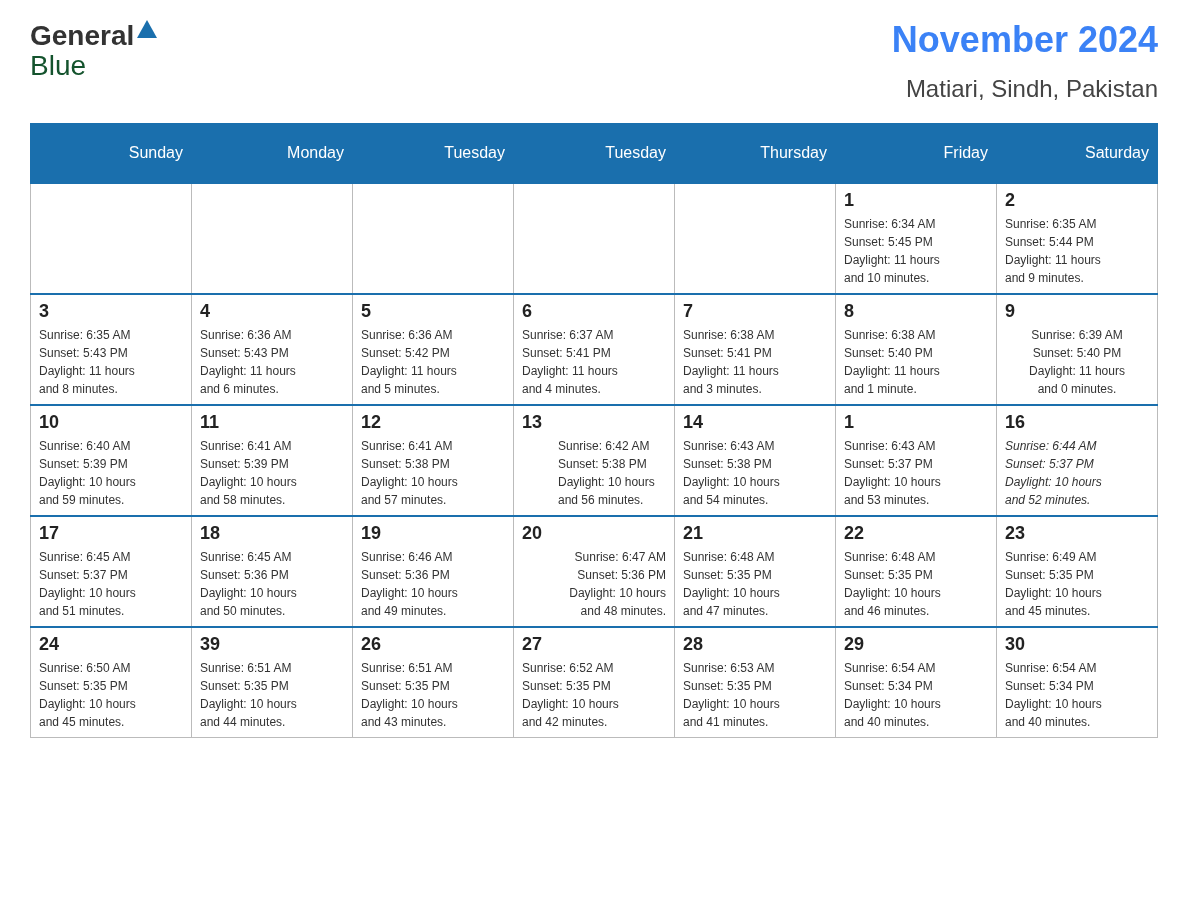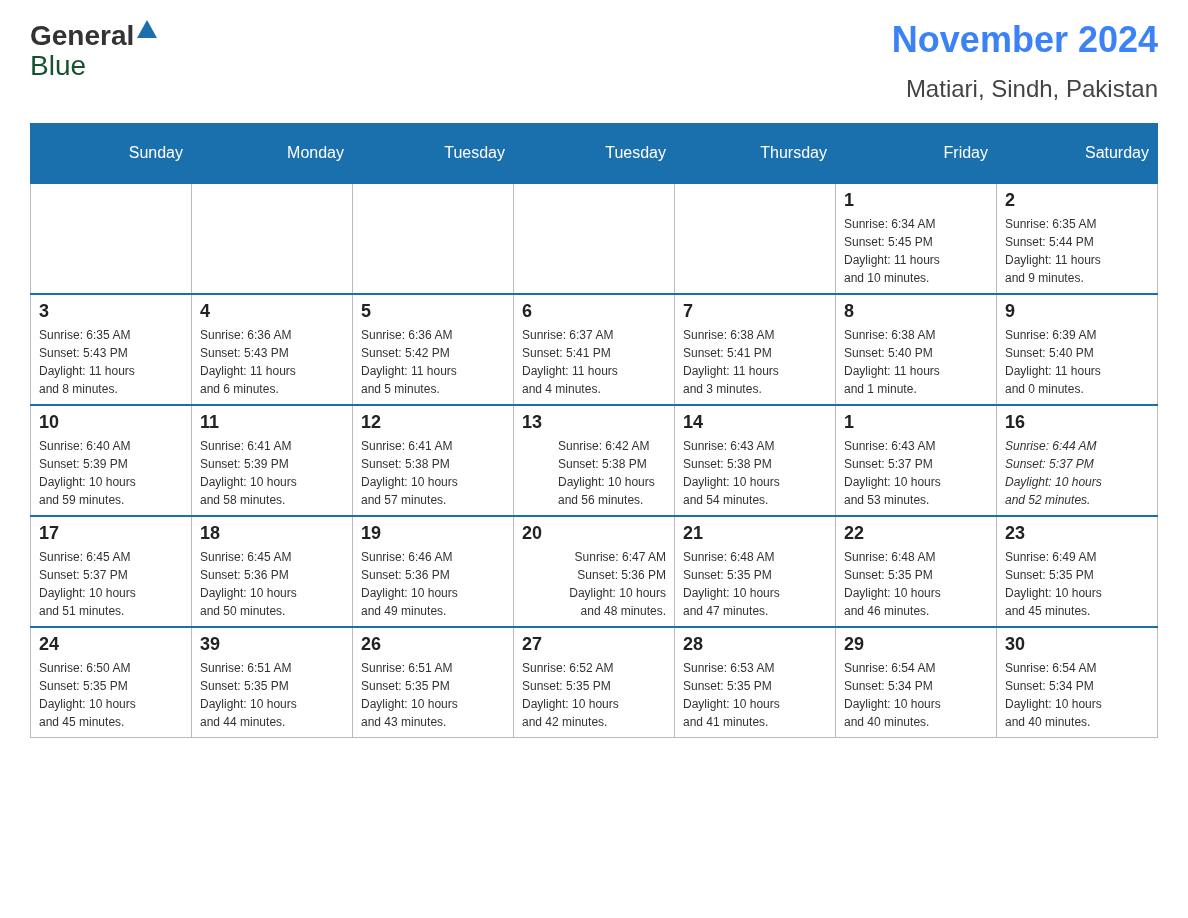--- a/index.html
+++ b/index.html
@@ -189,21 +189,21 @@
         </td>
         <td>
           <span class="day-number">8</span>
           <div class="day-info" style="white-space: pre-line;">Sunrise: 6:38 AM
 Sunset: 5:40 PM
 Daylight: 11 hours
 and 1 minute.</div>
         </td>
         <td>
           <span class="day-number">9</span>
-          <div class="day-info" style="white-space: pre-line;">Sunrise: 6:39 AM
+          <div class="day-info" style="white-space: pre-line; text-align: center;">Sunrise: 6:39 AM
 Sunset: 5:40 PM
 Daylight: 11 hours
 and 0 minutes.</div>
         </td>
       </tr>
       <tr class="week-row">
         <td>
           <span class="day-number">10</span>
           <div class="day-info" style="white-space: pre-line;">Sunrise: 6:40 AM
 Sunset: 5:39 PM

